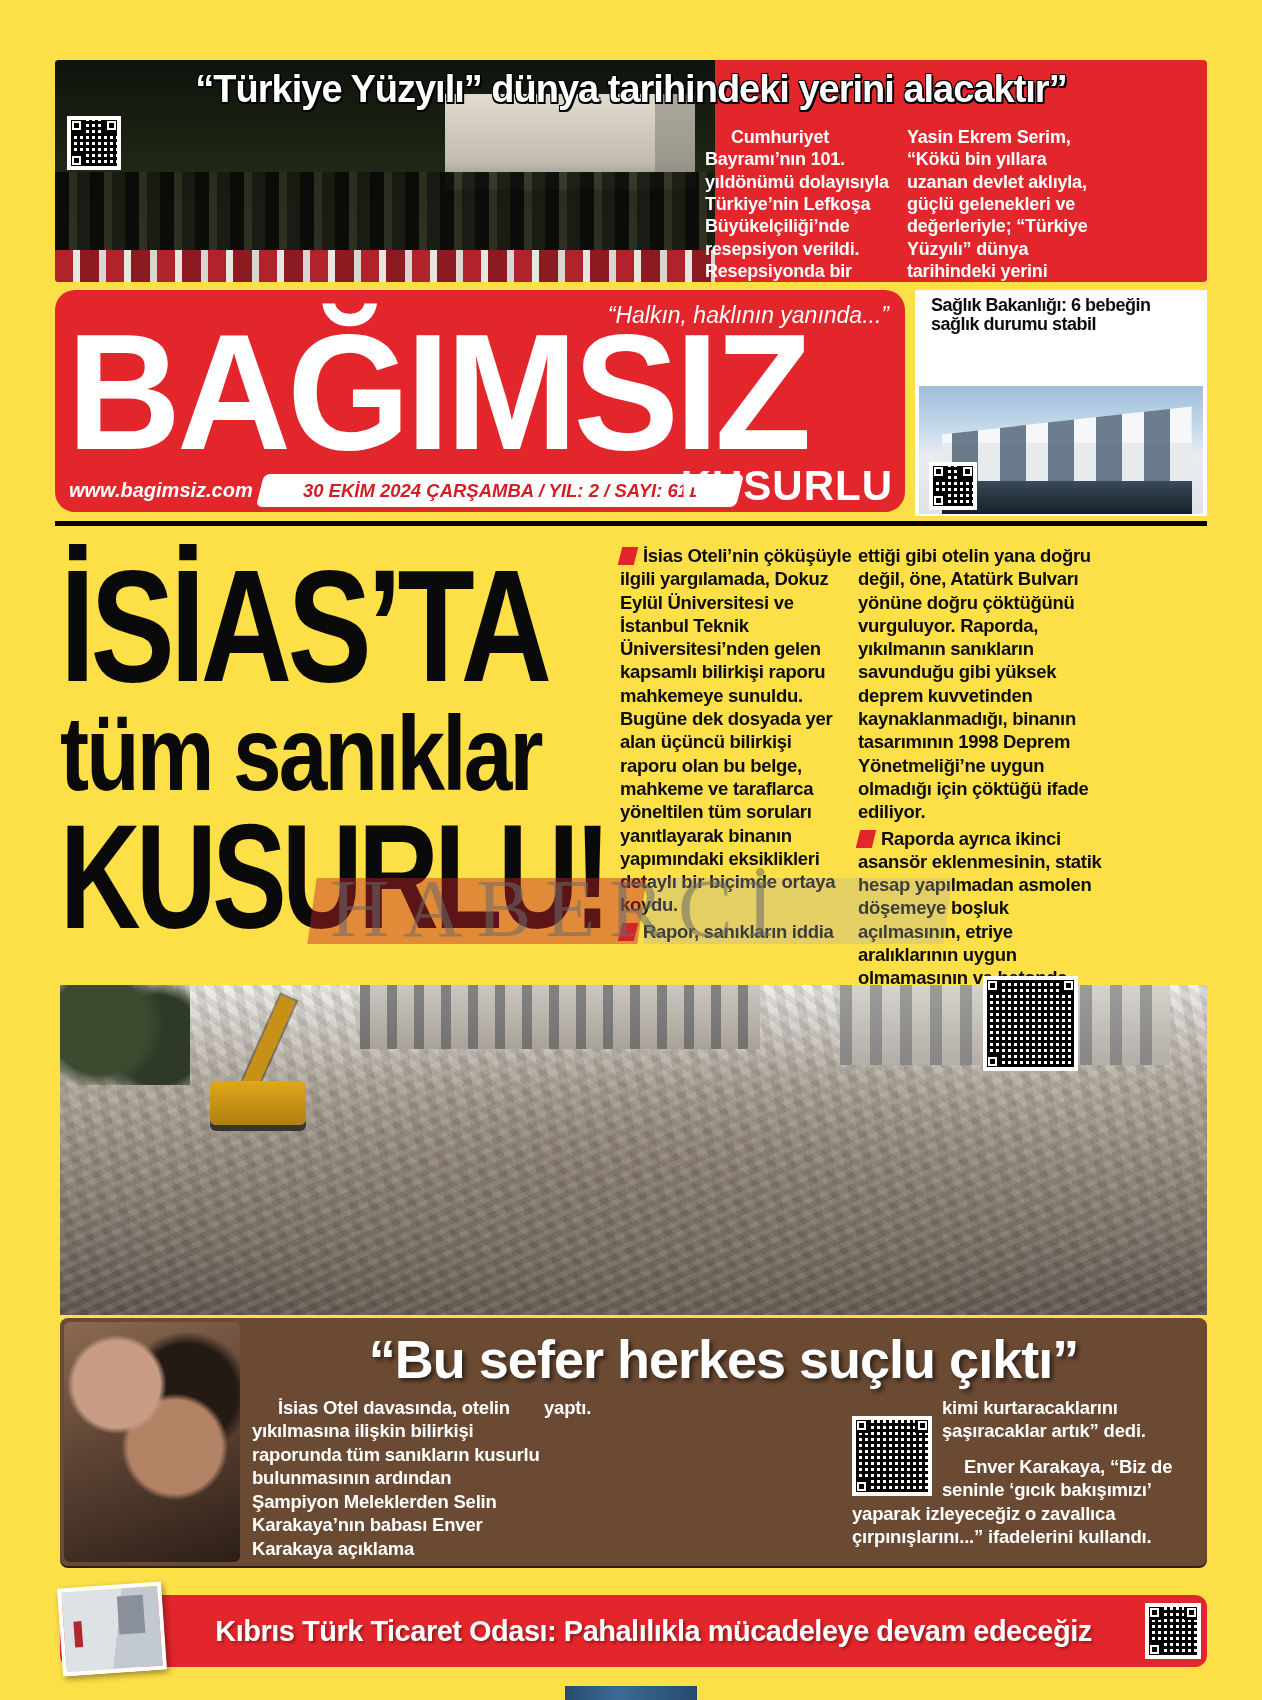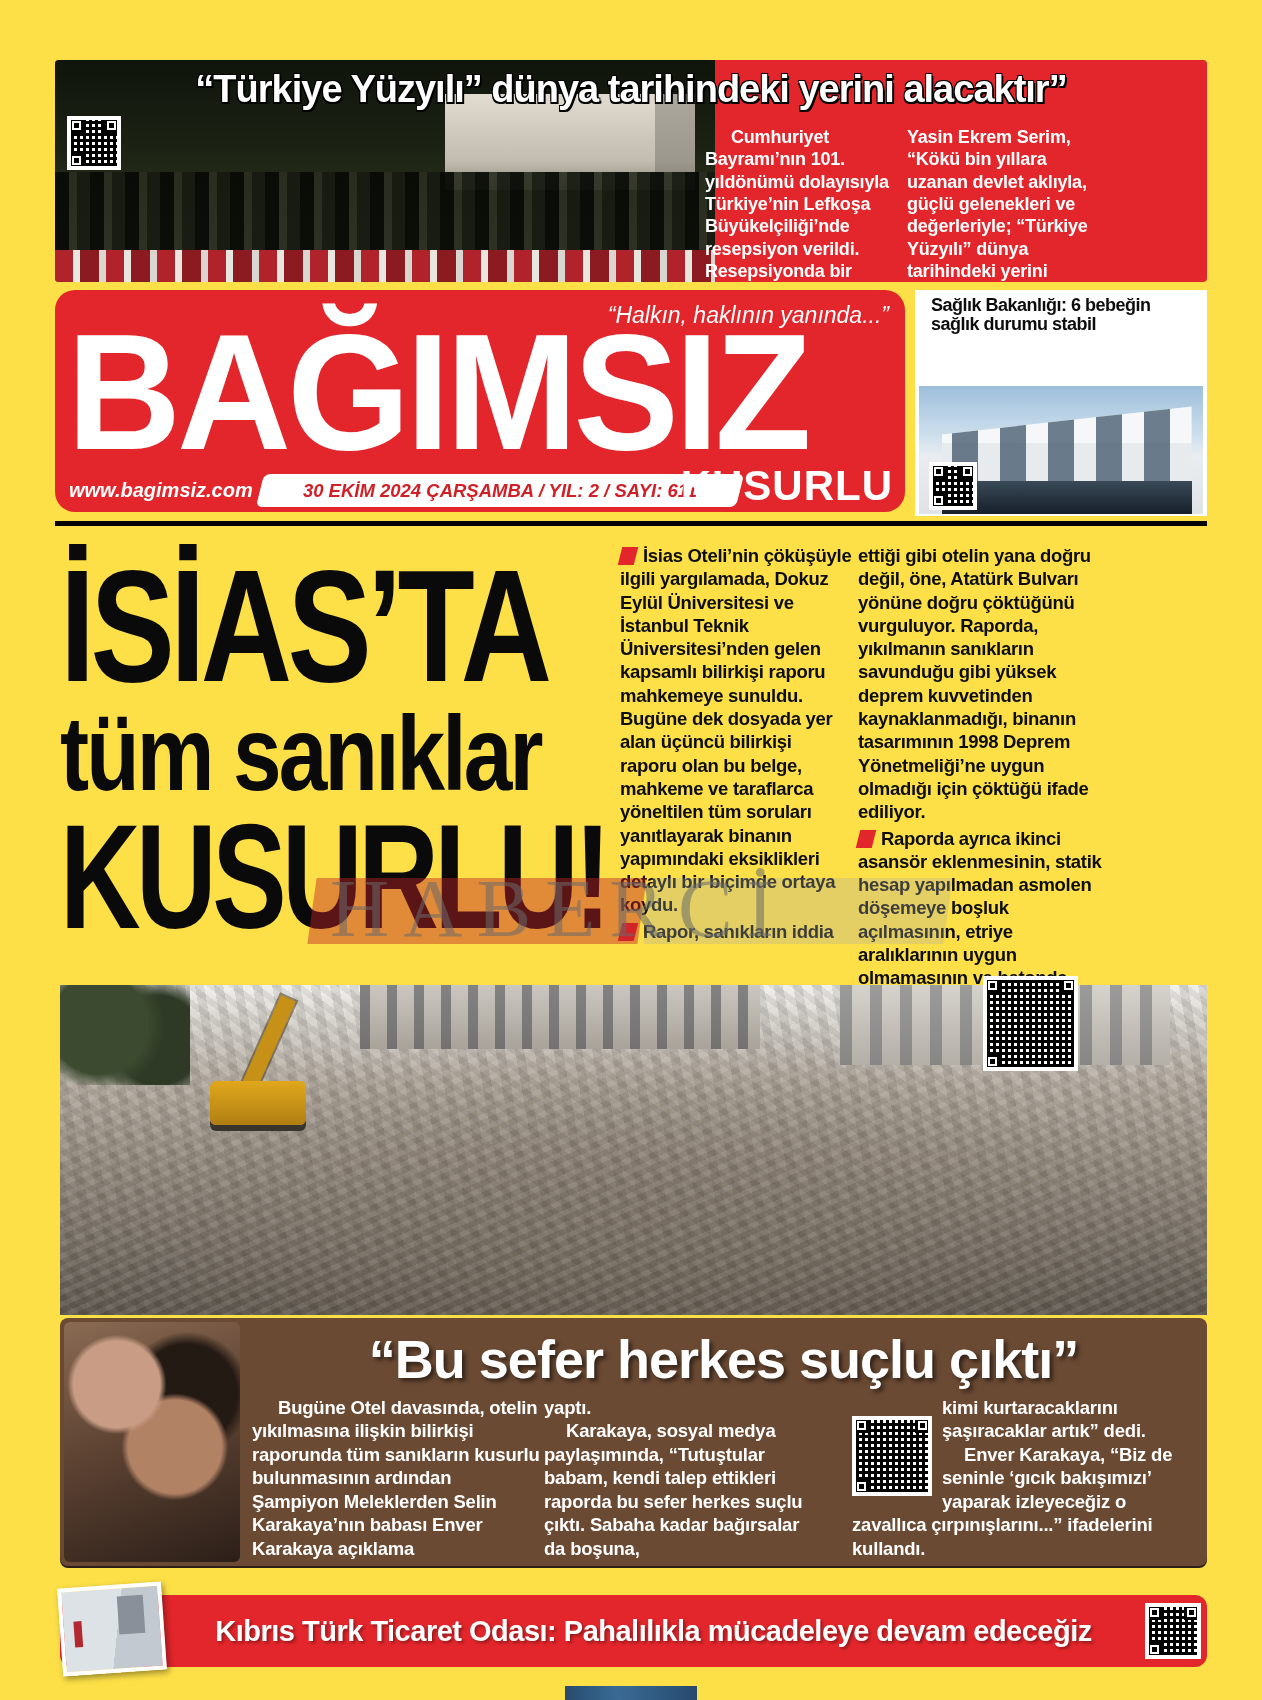--- a/index.html
+++ b/index.html
@@ -141,21 +141,21 @@
   .brown-headline{position:absolute;top:10px;left:190px;right:10px;text-align:center;
      color:#fff;font-weight:bold;font-size:54px;letter-spacing:-1px;white-space:nowrap;
      text-shadow:3px 3px 4px rgba(0,0,0,.55);}
   .bcol{position:absolute;top:78px;color:#fff;font-weight:bold;font-size:18.5px;
      line-height:1.27;letter-spacing:-0.2px;}
   .bcol p{margin:0;}
   .bcol1{left:192px;width:288px;text-indent:26px;}
   .bcol2{left:484px;width:280px;}
   .bcol2 p + p{text-indent:22px;}
   .bcol3{left:792px;width:345px;}
-  .bcol3 p + p{text-indent:22px;}
+  .bcol3 p + p{text-indent:22px;margin-top:12px;}
   .brown-qr{float:left;width:80px;height:80px;margin:20px 10px 4px 0;}
 
   
   .strip{position:absolute;left:60px;top:1595px;width:1147px;height:72px;
      background:#e2262b;border-radius:12px;}
   .strip-headline{position:absolute;left:110px;right:70px;top:50%;transform:translateY(-50%);
      text-align:center;color:#fff;font-weight:bold;font-size:29px;letter-spacing:-0.5px;
      white-space:nowrap;text-shadow:2px 2px 3px rgba(0,0,0,.35);}
   .strip-photo{position:absolute;left:0;top:-10px;width:104px;height:88px;
      border:4px solid #fff;box-sizing:border-box;transform:rotate(-4deg);
@@ -230,25 +230,24 @@
     <div class="rubble-bldg1"></div>
     <div class="rubble-bldg2"></div>
     <div class="excavator-arm"></div>
     <div class="excavator-body"></div>
   </div>
 
   <div class="brown">
     <div class="faces"></div>
     <div class="brown-headline">“Bu sefer herkes suçlu çıktı”</div>
     <div class="bcol bcol1">
-      <p>Bugüne Otel davasında, otelin yıkılmasına ilişkin bilirkişi raporunda tüm sanıkların kusurlu bulunmasının ardından Şampiyon Meleklerden Selin Karakaya’nın babası Enver Karakaya açıklama</p>
+      <p>İsias Otel davasında, otelin yıkılmasına ilişkin bilirkişi raporunda tüm sanıkların kusurlu bulunmasının ardından Şampiyon Meleklerden Selin Karakaya’nın babası Enver Karakaya açıklama</p>
     </div>
     <div class="bcol bcol2">
       <p>yaptı.</p>
-      <p>Karakaya, sosyal medya paylaşımında, “Tutuştular babam, kendi talep ettikleri raporda bu sefer herkes suçlu çıktı. Sabaha kadar bağırsalar da boşuna,</p>
     </div>
     <div class="bcol bcol3">
       <div class="qr brown-qr"></div>
       <p>kimi kurtaracaklarını şaşıracaklar artık” dedi.</p>
       <p>Enver Karakaya, “Biz de seninle ‘gıcık bakışımızı’ yaparak izleyeceğiz o zavallıca çırpınışlarını...” ifadelerini kullandı.</p>
     </div>
   </div>
 
   <div class="strip">
     <div class="strip-photo"></div>

